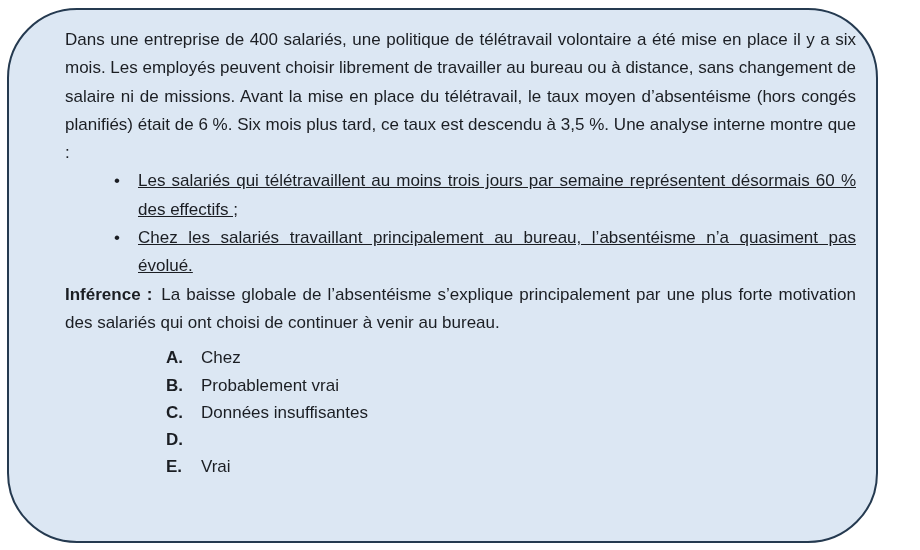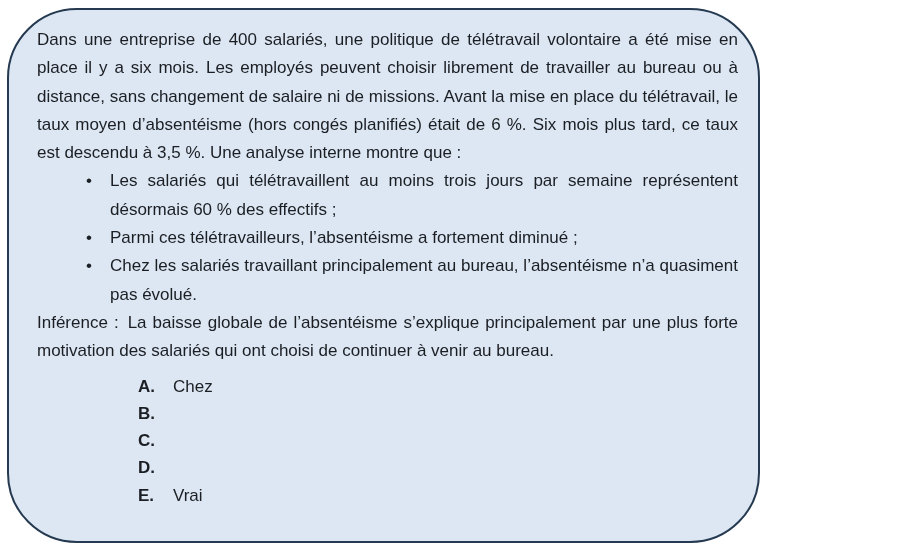--- a/index.html
+++ b/index.html
@@ -14,58 +14,60 @@
     position: relative;
     width: 920px;
     height: 550px;
     background: #ffffff;
     overflow: hidden;
   }
   .card {
     position: absolute;
     left: 7px;
     top: 8px;
-    width: 753px;
+    width: 871px;
     height: 535px;
     box-sizing: border-box;
     background: #dce7f3;
     border: 2.5px solid #253a50;
     border-radius: 70px;
+    padding-left: 28px;
   }
   .content {
     box-sizing: border-box;
     padding: 16px 20px 0 28px;
     color: #1b1e23;
     font-size: 17px;
     line-height: 28.3px;
   }
   .para {
     margin: 0;
   }
   .justify {
     text-align: justify;
   }
   ul.bullets {
     list-style: none;
     margin: 0;
     padding: 0;
+    text-decoration: underline;
   }
   ul.bullets li {
     position: relative;
     padding-left: 73px;
     text-align: justify;
   }
   ul.bullets li::before {
     content: "\2022";
     position: absolute;
     left: 49px;
     top: 0;
   }
   .inference-label {
-    font-weight: normal;
+    font-weight: bold;
     margin-right: 9px;
   }
   .options {
     margin-top: 7px;
     margin-left: 101px;
     line-height: 27.3px;
   }
   .option {
     display: flex;
   }
@@ -79,39 +81,40 @@
 <body>
 
 <div class="stage">
   <div class="card">
     <div class="content">
 
       <p class="para justify">Dans une entreprise de 400 salariés, une politique de télétravail volontaire a été mise en place il y a six mois. Les employés peuvent choisir librement de travailler au bureau ou à distance, sans changement de salaire ni de missions. Avant la mise en place du télétravail, le taux moyen d’absentéisme (hors congés planifiés) était de 6 %. Six mois plus tard, ce taux est descendu à 3,5 %. Une analyse interne montre que :</p>
 
       <ul class="bullets">
         <li>Les salariés qui télétravaillent au moins trois jours par semaine représentent désormais 60 % des effectifs ;</li>
-        <li>Parmi ces télétravailleurs, l’absentéisme a fortement diminué ;</li>
         <li>Chez les salariés travaillant principalement au bureau, l’absentéisme n’a quasiment pas évolué.</li>
       </ul>
 
 
       <p class="para justify">
         <span class="inference-label">Inférence :</span><span>La baisse globale de l’absentéisme s’explique principalement par une plus forte motivation des salariés qui ont choisi de continuer à venir au bureau.</span>
       </p>
 
       <div class="options">
         <div class="option">
           <span class="letter">A.</span>
           <span class="label">Chez</span>
         </div>
         <div class="option">
           <span class="letter">B.</span>
+          <span class="label">Probablement vrai</span>
         </div>
         <div class="option">
           <span class="letter">C.</span>
+          <span class="label">Données insuffisantes</span>
         </div>
         <div class="option">
           <span class="letter">D.</span>
         </div>
         <div class="option">
           <span class="letter">E.</span>
           <span class="label">Vrai</span>
         </div>
       </div>
 

